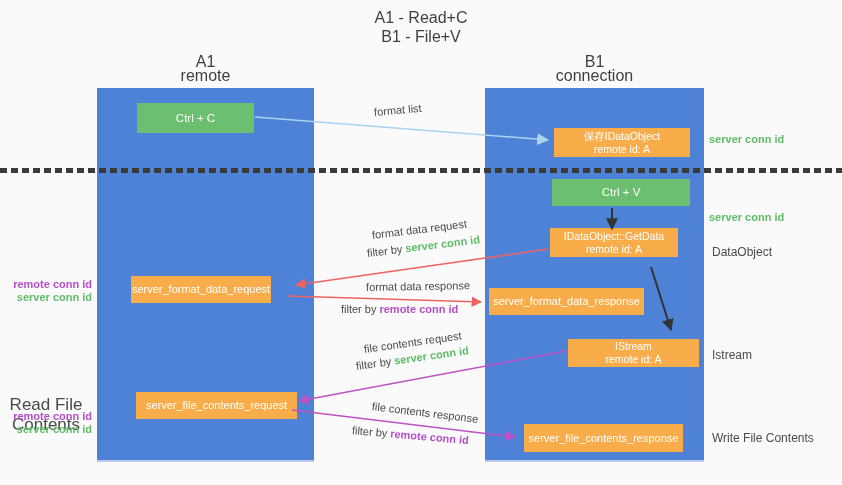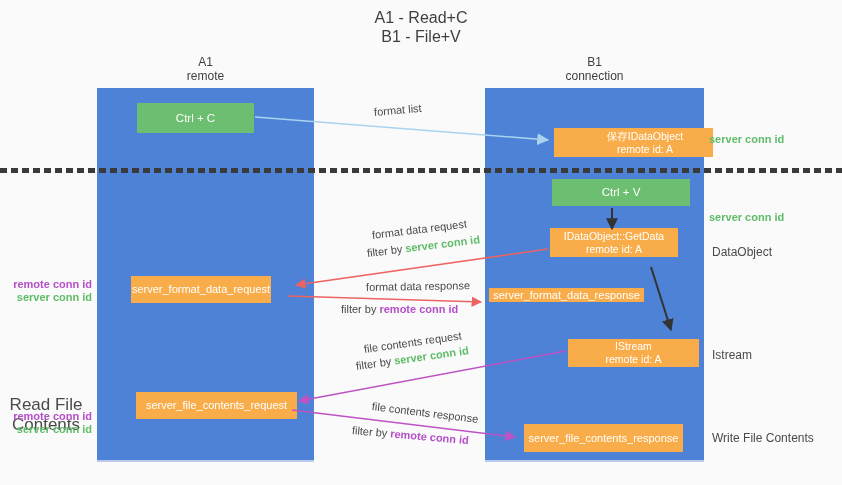--- a/index.html
+++ b/index.html
@@ -2,43 +2,43 @@
 <html><head>
 <meta charset="utf-8">
 <style>
   html,body{margin:0;padding:0;}
   body{font-family:"Liberation Sans","DejaVu Sans",sans-serif;background:#fafafa;}
   #canvas{position:relative;width:842px;height:485px;background:#fafafa;overflow:hidden;}
 
   .title{position:absolute;left:0;top:8px;width:842px;text-align:center;
          font-size:16px;line-height:19px;color:#3f3f3f;}
 
-  .lane-header{position:absolute;text-align:center;font-size:12px;line-height:14px;color:#3f3f3f;top:55px;}
+  .lane-header{position:absolute;text-align:center;font-size:16px;line-height:14px;color:#3f3f3f;top:55px;}
   .lane-header.left{left:97px;width:217px;}
   .lane-header.right{left:485px;width:219px;}
 
   .lane{position:absolute;top:88px;height:372px;background:#4d82d6;border-bottom:2px solid #bccbed;}
   .lane.left{left:97px;width:217px;}
   .lane.right{left:485px;width:219px;}
 
   .dotted-line{position:absolute;left:0;top:168px;width:842px;height:5px;z-index:6;
      background:repeating-linear-gradient(90deg,#3a3a3a 0 7px,rgba(0,0,0,0) 7px 11px);}
 
   .node{position:absolute;display:flex;flex-direction:column;justify-content:center;
         color:#ffffff;text-align:center;z-index:4;line-height:13px;}
   .gnode{background:#6cbe70;font-size:11.5px;}
   .onode{background:#f9ad4a;font-size:11px;}
 
   .n-ctrl-c{left:137px;top:103px;width:117px;height:30px;}
   .n-ctrl-v{left:552px;top:179px;width:138px;height:27px;}
-  .n-save{left:554px;top:128px;width:136px;height:29px;font-size:10.5px;padding-left:23px;}
+  .n-save{left:554px;top:128px;width:136px;height:29px;font-size:10.5px;}
   .n-getdata{left:550px;top:228px;width:128px;height:29px;font-size:10.5px;}
   .n-istream{left:568px;top:339px;width:131px;height:28px;font-size:10.5px;}
   .n-fmt-req{left:131px;top:276px;width:140px;height:27px;}
-  .n-fmt-resp{left:489px;top:288px;width:155px;height:14px;}
+  .n-fmt-resp{left:489px;top:288px;width:155px;height:27px;}
   .n-file-req{left:136px;top:392px;width:161px;height:27px;}
   .n-file-resp{left:524px;top:424px;width:159px;height:28px;}
 
   svg.arrows{position:absolute;left:0;top:0;width:842px;height:485px;z-index:7;pointer-events:none;}
 
   .alabel{position:absolute;font-size:11px;color:#4a4a4a;white-space:nowrap;z-index:8;
           transform-origin:left center;}
   .k-green{color:#5fbc68;font-weight:bold;}
   .k-purple{color:#b44fc8;font-weight:bold;}
   .fprefix{margin-right:3px;}

